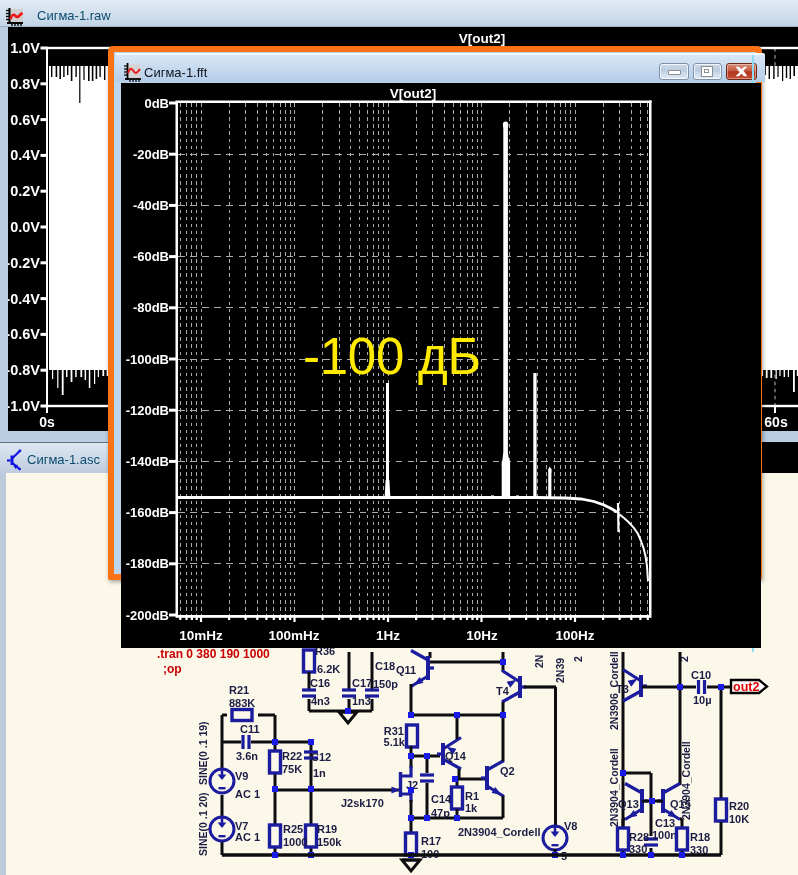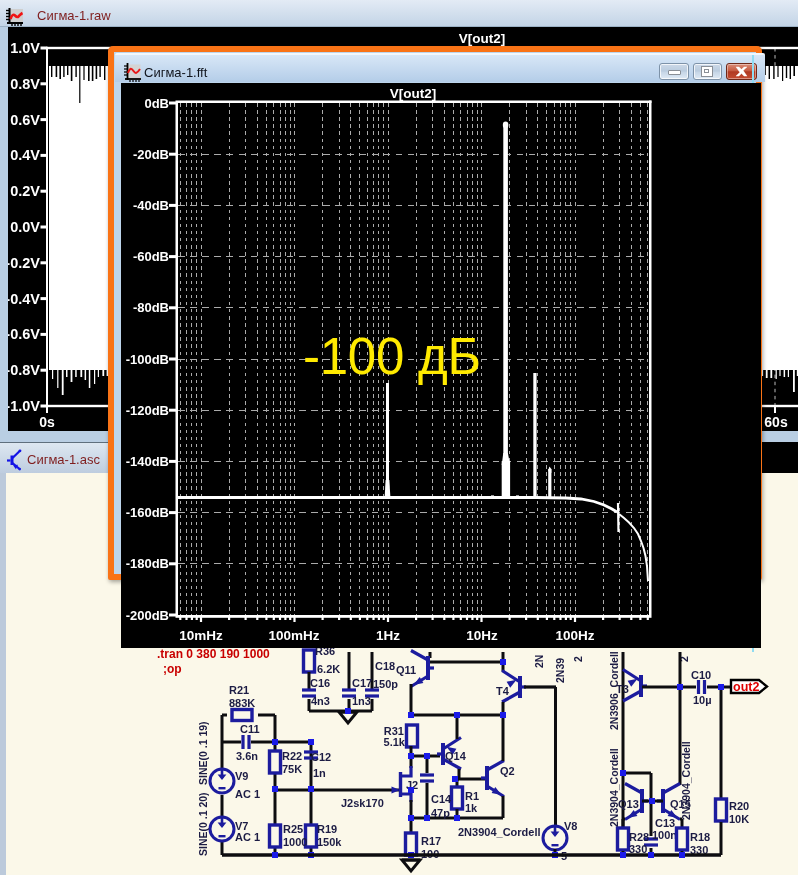--- a/index.html
+++ b/index.html
@@ -1,15 +1,15 @@
 <!DOCTYPE html>
 <html><head><meta charset="utf-8"><style>
 *{margin:0;padding:0;box-sizing:border-box}
 body{width:798px;height:875px;position:relative;overflow:hidden;background:#000;font-family:"Liberation Sans",sans-serif}
-.titletext{font-size:13px;color:#7f1d1d;position:absolute}
+.titletext{font-size:13px;color:#0c4a6e;position:absolute}
 </style></head><body>
 
 <div style="position:absolute;left:0;top:0;width:798px;height:442px;background:#b9cee3">
  <div style="position:absolute;left:0;top:0;width:100%;height:27px;background:linear-gradient(#e3ebf5,#c3d4e6);border-bottom:1px solid #9cb2c6"></div>
  <svg style="position:absolute;left:6px;top:8px" width="18" height="18" viewBox="0 0 18 18">
 <rect x="3" y="1" width="14" height="14" fill="#cfcfcf"></rect>
 <line x1="3.5" y1="0" x2="3.5" y2="16" stroke="#000" stroke-width="2"></line>
 <line x1="1" y1="15" x2="17" y2="15" stroke="#000" stroke-width="2"></line>
 <line x1="0" y1="2.5" x2="3.5" y2="2.5" stroke="#000" stroke-width="1.4"></line>
 <line x1="0" y1="5.5" x2="3.5" y2="5.5" stroke="#000" stroke-width="1.4"></line>

